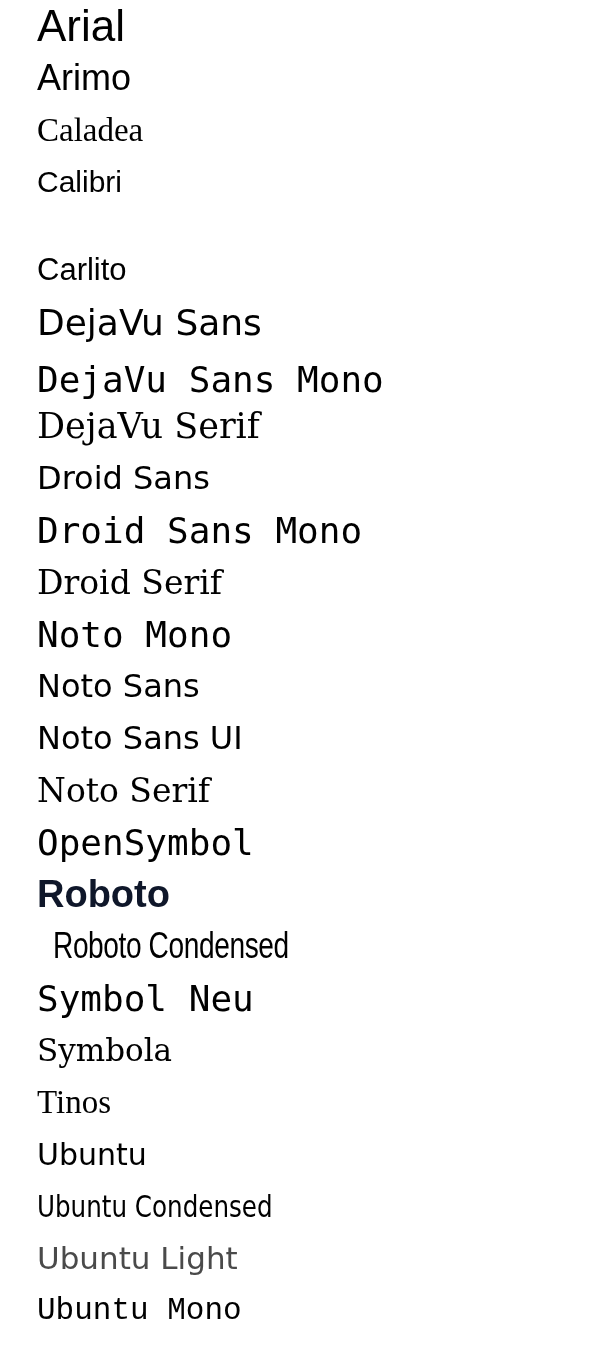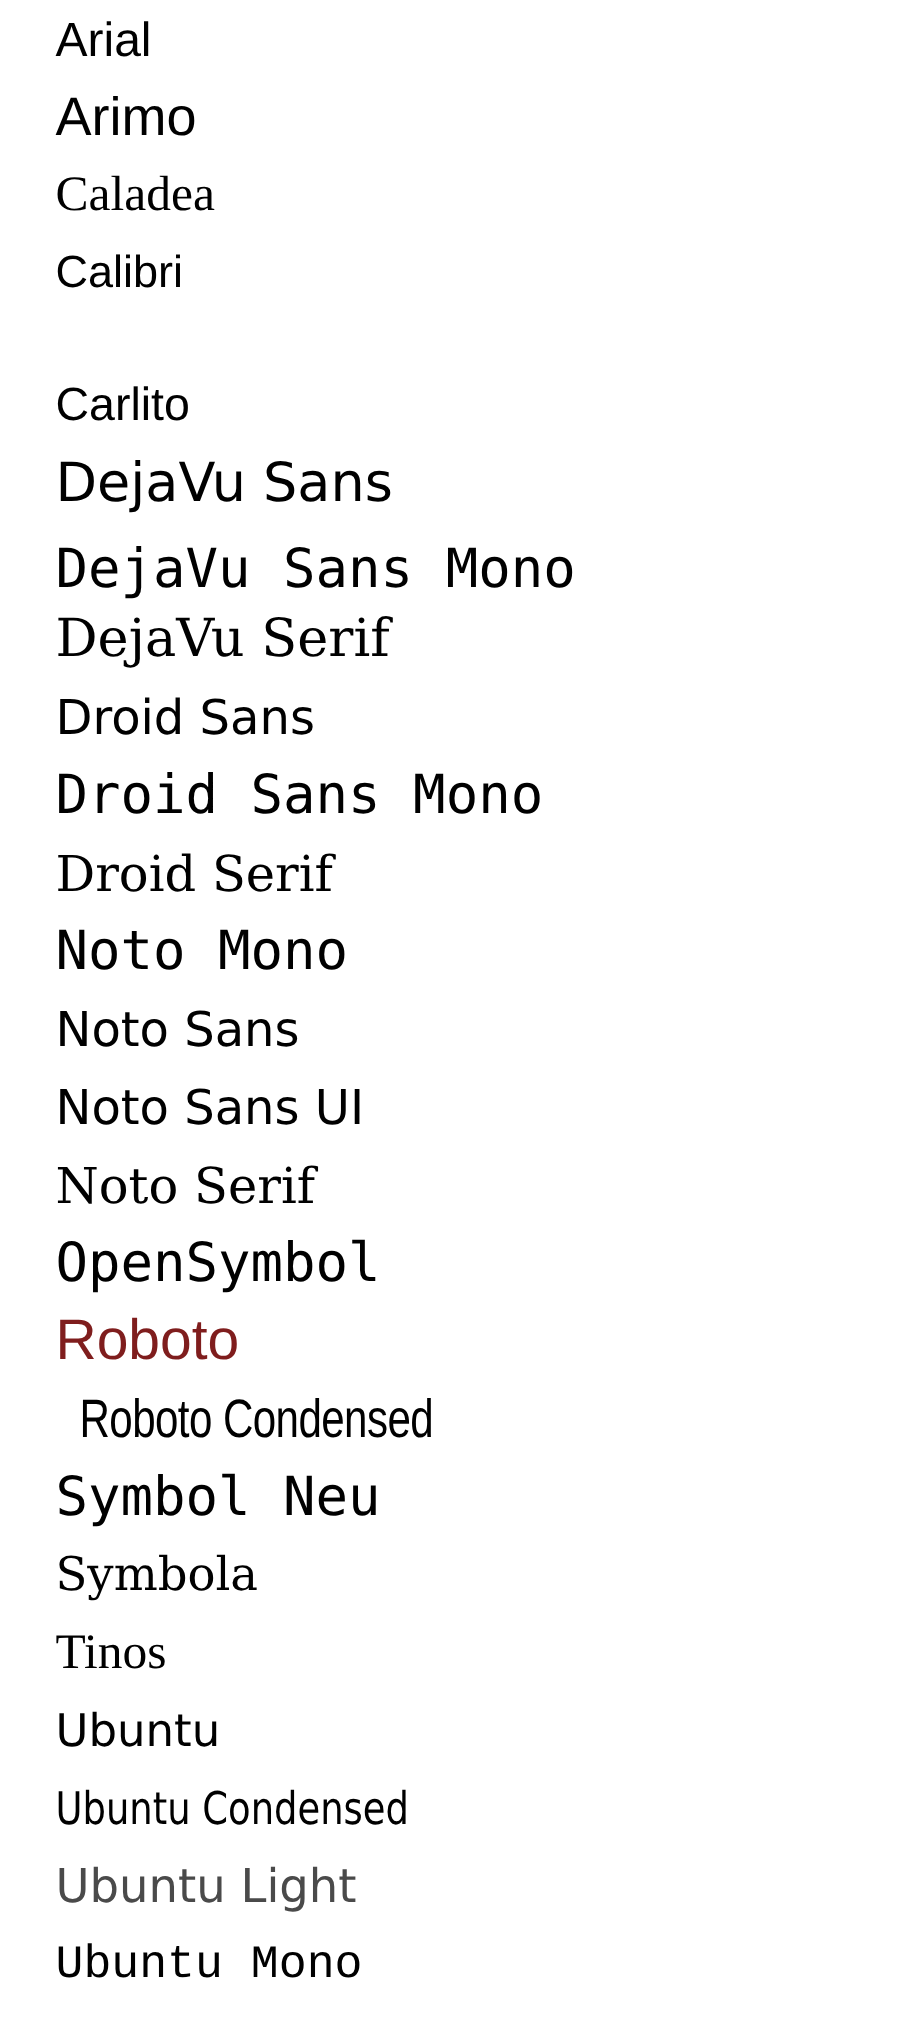--- a/index.html
+++ b/index.html
@@ -17,38 +17,38 @@
   .row {
     height: 52px;
     display: flex;
     align-items: center;
     white-space: nowrap;
     color: #000000;
   }
   .row .t { display: inline-block; }
 
   
-  .ff-arial            { font-family: "Liberation Sans", sans-serif; font-size: 32px; }
+  .ff-arial            { font-family: "Liberation Sans", sans-serif; font-size: 44px; }
   .ff-arimo            { font-family: "Liberation Sans", sans-serif; font-size: 36px; }
   .ff-caladea          { font-family: "Liberation Serif", serif;     font-size: 33px; text-align: right; }
   .ff-calibri          { font-family: "Liberation Sans", sans-serif; font-size: 30px; }
   .ff-carlito          { font-family: "Liberation Sans", sans-serif; font-size: 31px; margin-top: 36px; }
   .ff-cousine          { font-family: "Liberation Mono", monospace;  font-size: 34px; }
   .ff-dejavu-sans      { font-family: "DejaVu Sans", sans-serif;     font-size: 36px; }
   .ff-dejavu-sans-mono { font-family: "DejaVu Sans Mono", monospace; font-size: 36px; align-items: flex-end; }
   .ff-dejavu-serif     { font-family: "DejaVu Serif", serif;         font-size: 35px; }
   .ff-droid-sans       { font-family: "DejaVu Sans", sans-serif;     font-size: 32px; }
   .ff-droid-sans-mono  { font-family: "DejaVu Sans Mono", monospace; font-size: 36px; }
   .ff-droid-serif      { font-family: "DejaVu Serif", serif;         font-size: 33px; }
   .ff-noto-mono        { font-family: "DejaVu Sans Mono", monospace; font-size: 36px; }
   .ff-noto-sans        { font-family: "DejaVu Sans", sans-serif;     font-size: 32px; }
   .ff-noto-sans-ui     { font-family: "DejaVu Sans", sans-serif;     font-size: 32px; }
   .ff-noto-serif       { font-family: "DejaVu Serif", serif;         font-size: 33px; }
   .ff-opensymbol       { font-family: "DejaVu Sans Mono", monospace; font-size: 36px; }
-  .ff-roboto           { font-family: "Liberation Sans", sans-serif; font-size: 38px; color: #7f1d1d; font-weight: 400; }
+  .ff-roboto           { font-family: "Liberation Sans", sans-serif; font-size: 38px; color: #0f172a; font-weight: 700; }
   .ff-roboto-condensed { font-family: "Liberation Sans", sans-serif; font-size: 36px; margin-left: 16px; }
   .ff-roboto-condensed .t { transform: scaleX(0.78); transform-origin: left center; letter-spacing: -0.5px; }
   .ff-symbol-neu       { font-family: "DejaVu Sans Mono", monospace; font-size: 36px; }
   .ff-symbola          { font-family: "DejaVu Serif", serif;         font-size: 31px; }
   .ff-tinos            { font-family: "Liberation Serif", serif;     font-size: 33px; }
   .ff-ubuntu           { font-family: "DejaVu Sans", sans-serif;     font-size: 30px; }
   .ff-ubuntu-condensed { font-family: "DejaVu Sans", sans-serif;     font-size: 30px; }
   .ff-ubuntu-condensed .t { transform: scaleX(0.82); transform-origin: left center; }
   .ff-ubuntu-light     { font-family: "DejaVu Sans", sans-serif;     font-size: 31px; color: #4a4a4a; }
   .ff-ubuntu-mono      { font-family: Liberation Mono, monospace;  font-size: 31px; align-items: center; }

